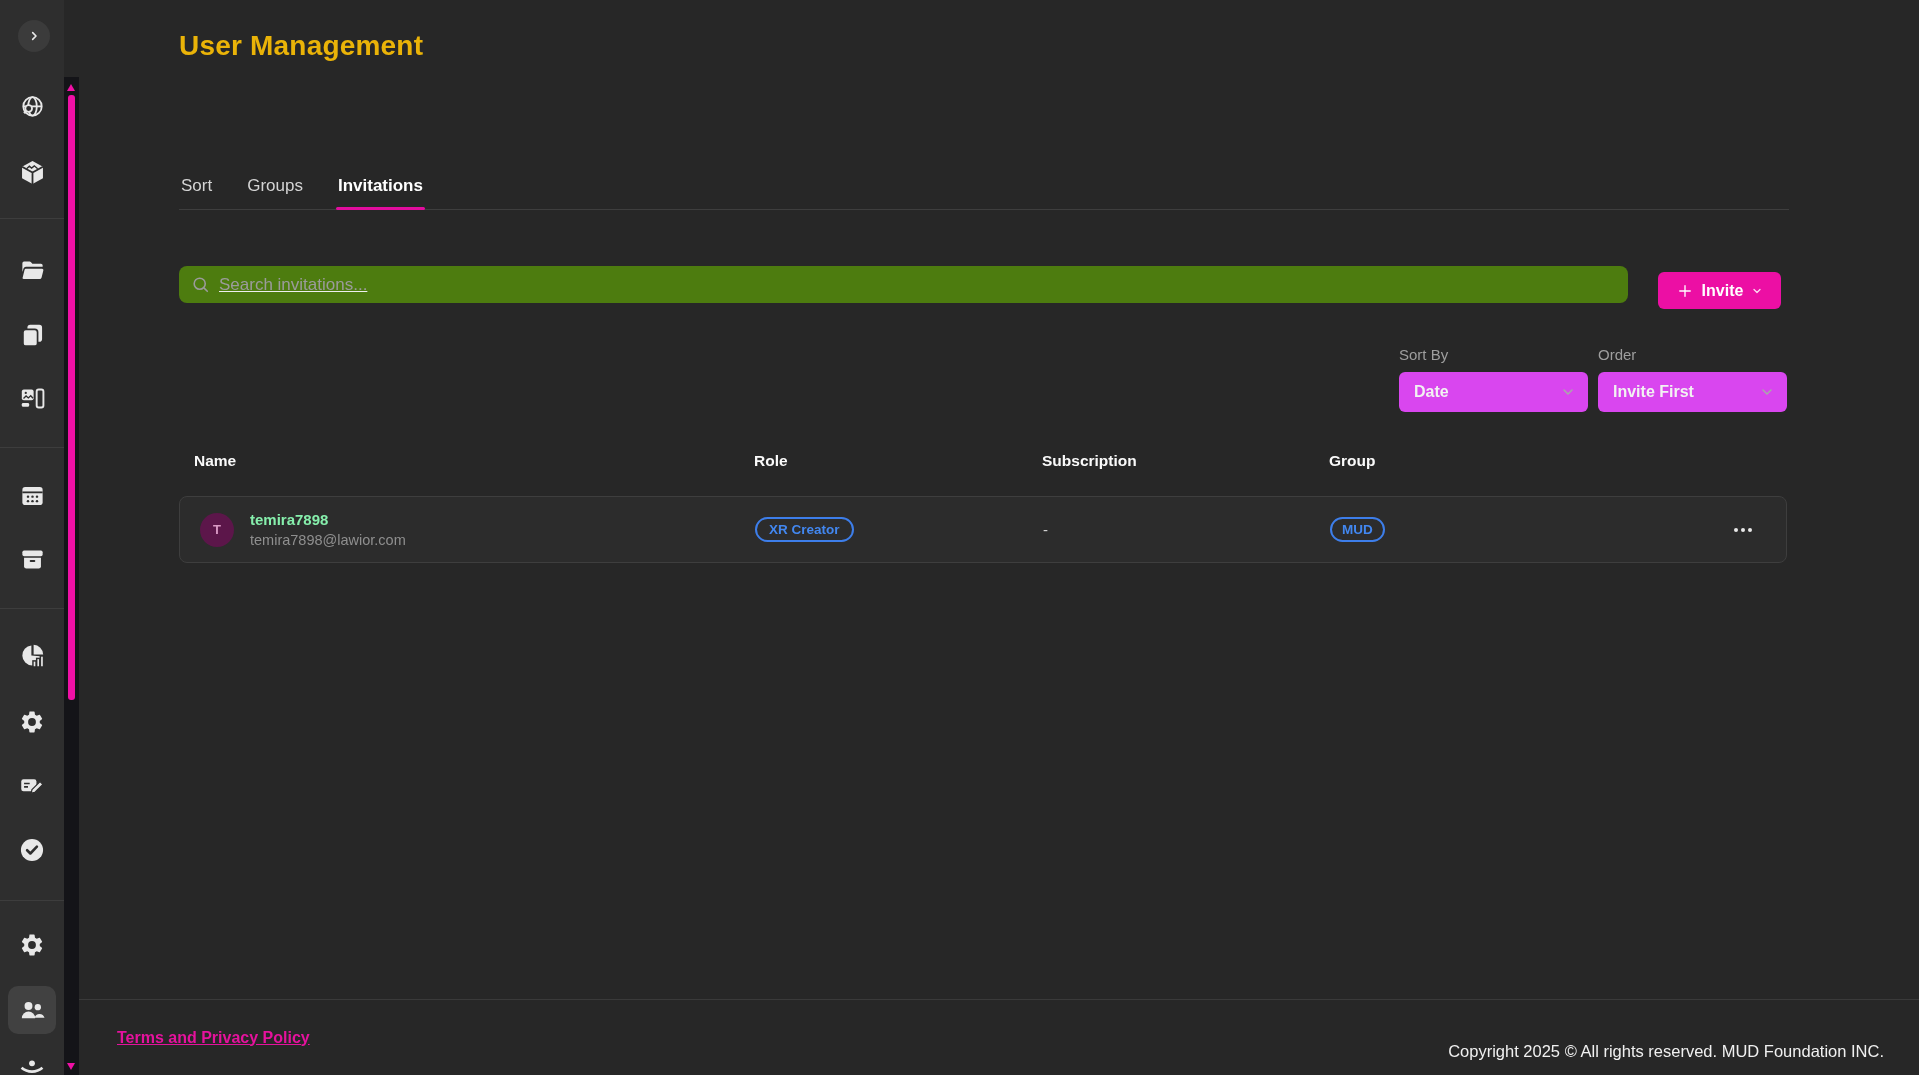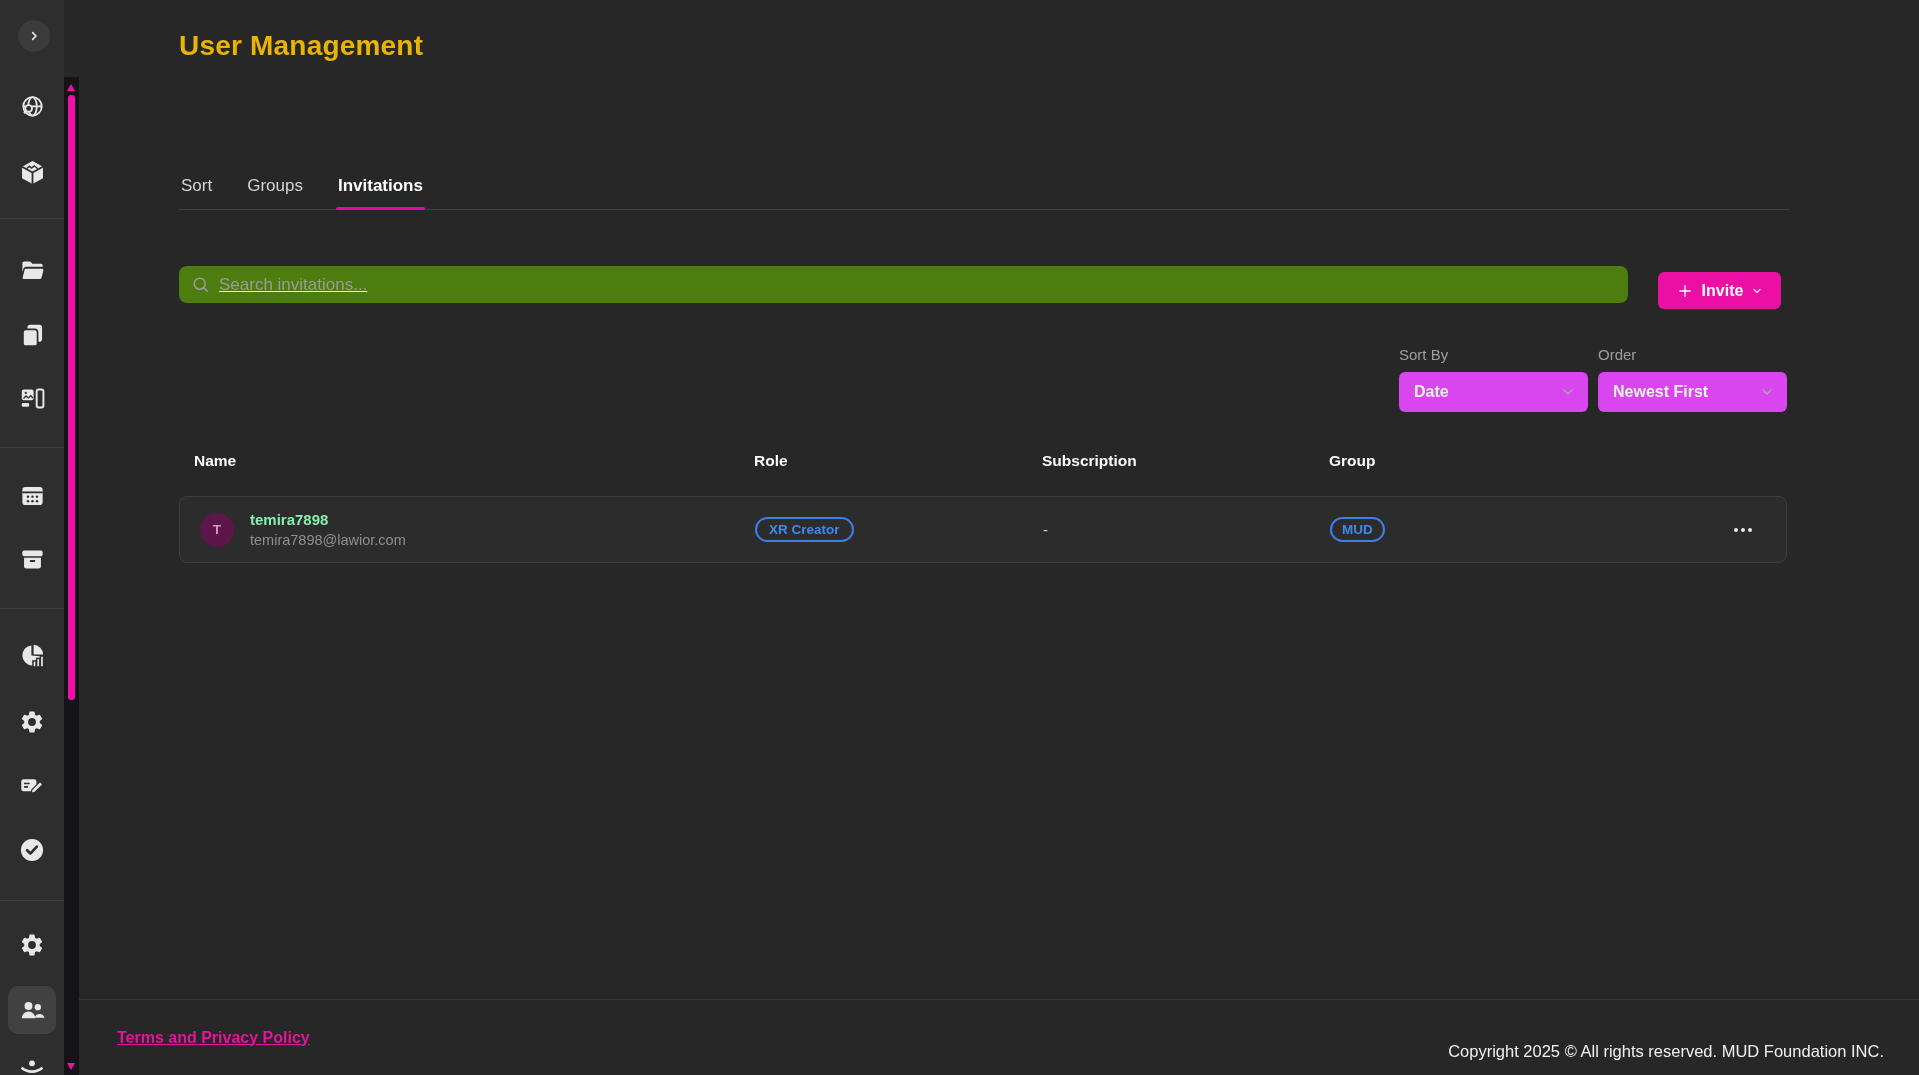--- a/index.html
+++ b/index.html
@@ -306,21 +306,21 @@
     <span>Date</span>
     <span>
       <svg width="16" height="16" viewBox="0 0 24 24" fill="none" stroke="#a9a9a9" stroke-width="2.2" stroke-linecap="round" stroke-linejoin="round">
           <path d="m6 9 6 6 6-6"></path>
         </svg>
     </span>
   </div>
 
   <span class="filter-label" style="left:1519px; top:346px">Order</span>
   <div class="select" style="left:1519px; top:372px">
-    <span>Newest First</span>
+    <span>Invite First</span>
     <span>
       <svg width="16" height="16" viewBox="0 0 24 24" fill="none" stroke="#a9a9a9" stroke-width="2.2" stroke-linecap="round" stroke-linejoin="round">
           <path d="m6 9 6 6 6-6"></path>
         </svg>
     </span>
   </div>
 
   <div class="table-header">
     <span>Name</span>
     <span>Role</span>

